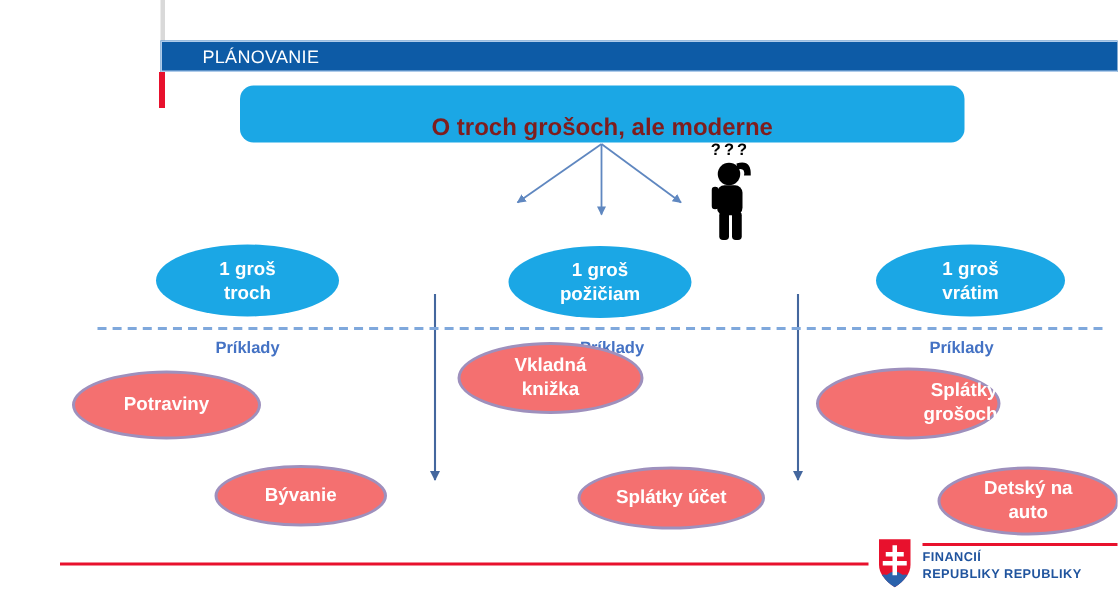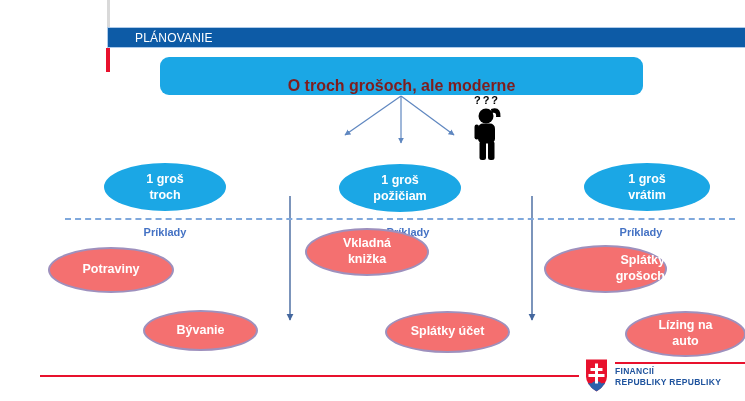--- a/index.html
+++ b/index.html
@@ -156,21 +156,21 @@
     <div>knižka</div>
   </div>
   <div class="abs ex ex-11">
     <div>Splátky účet</div>
   </div>
   <div class="abs ex ex-20">
     <div>Splátky</div>
     <div>grošoch</div>
   </div>
   <div class="abs ex ex-21">
-    <div>Lízing na</div>
+    <div>Detský na</div>
     <div>auto</div>
   </div>
 
   <div class="abs footer-line"></div>
 
   <svg class="abs crest" width="25" height="37" viewBox="0 0 25 36">
     <defs>
       <clipPath id="shieldClip">
         <path d="M2 2 H23 V19 Q23 27 12.5 34 Q2 27 2 19 Z"></path>
       </clipPath>

